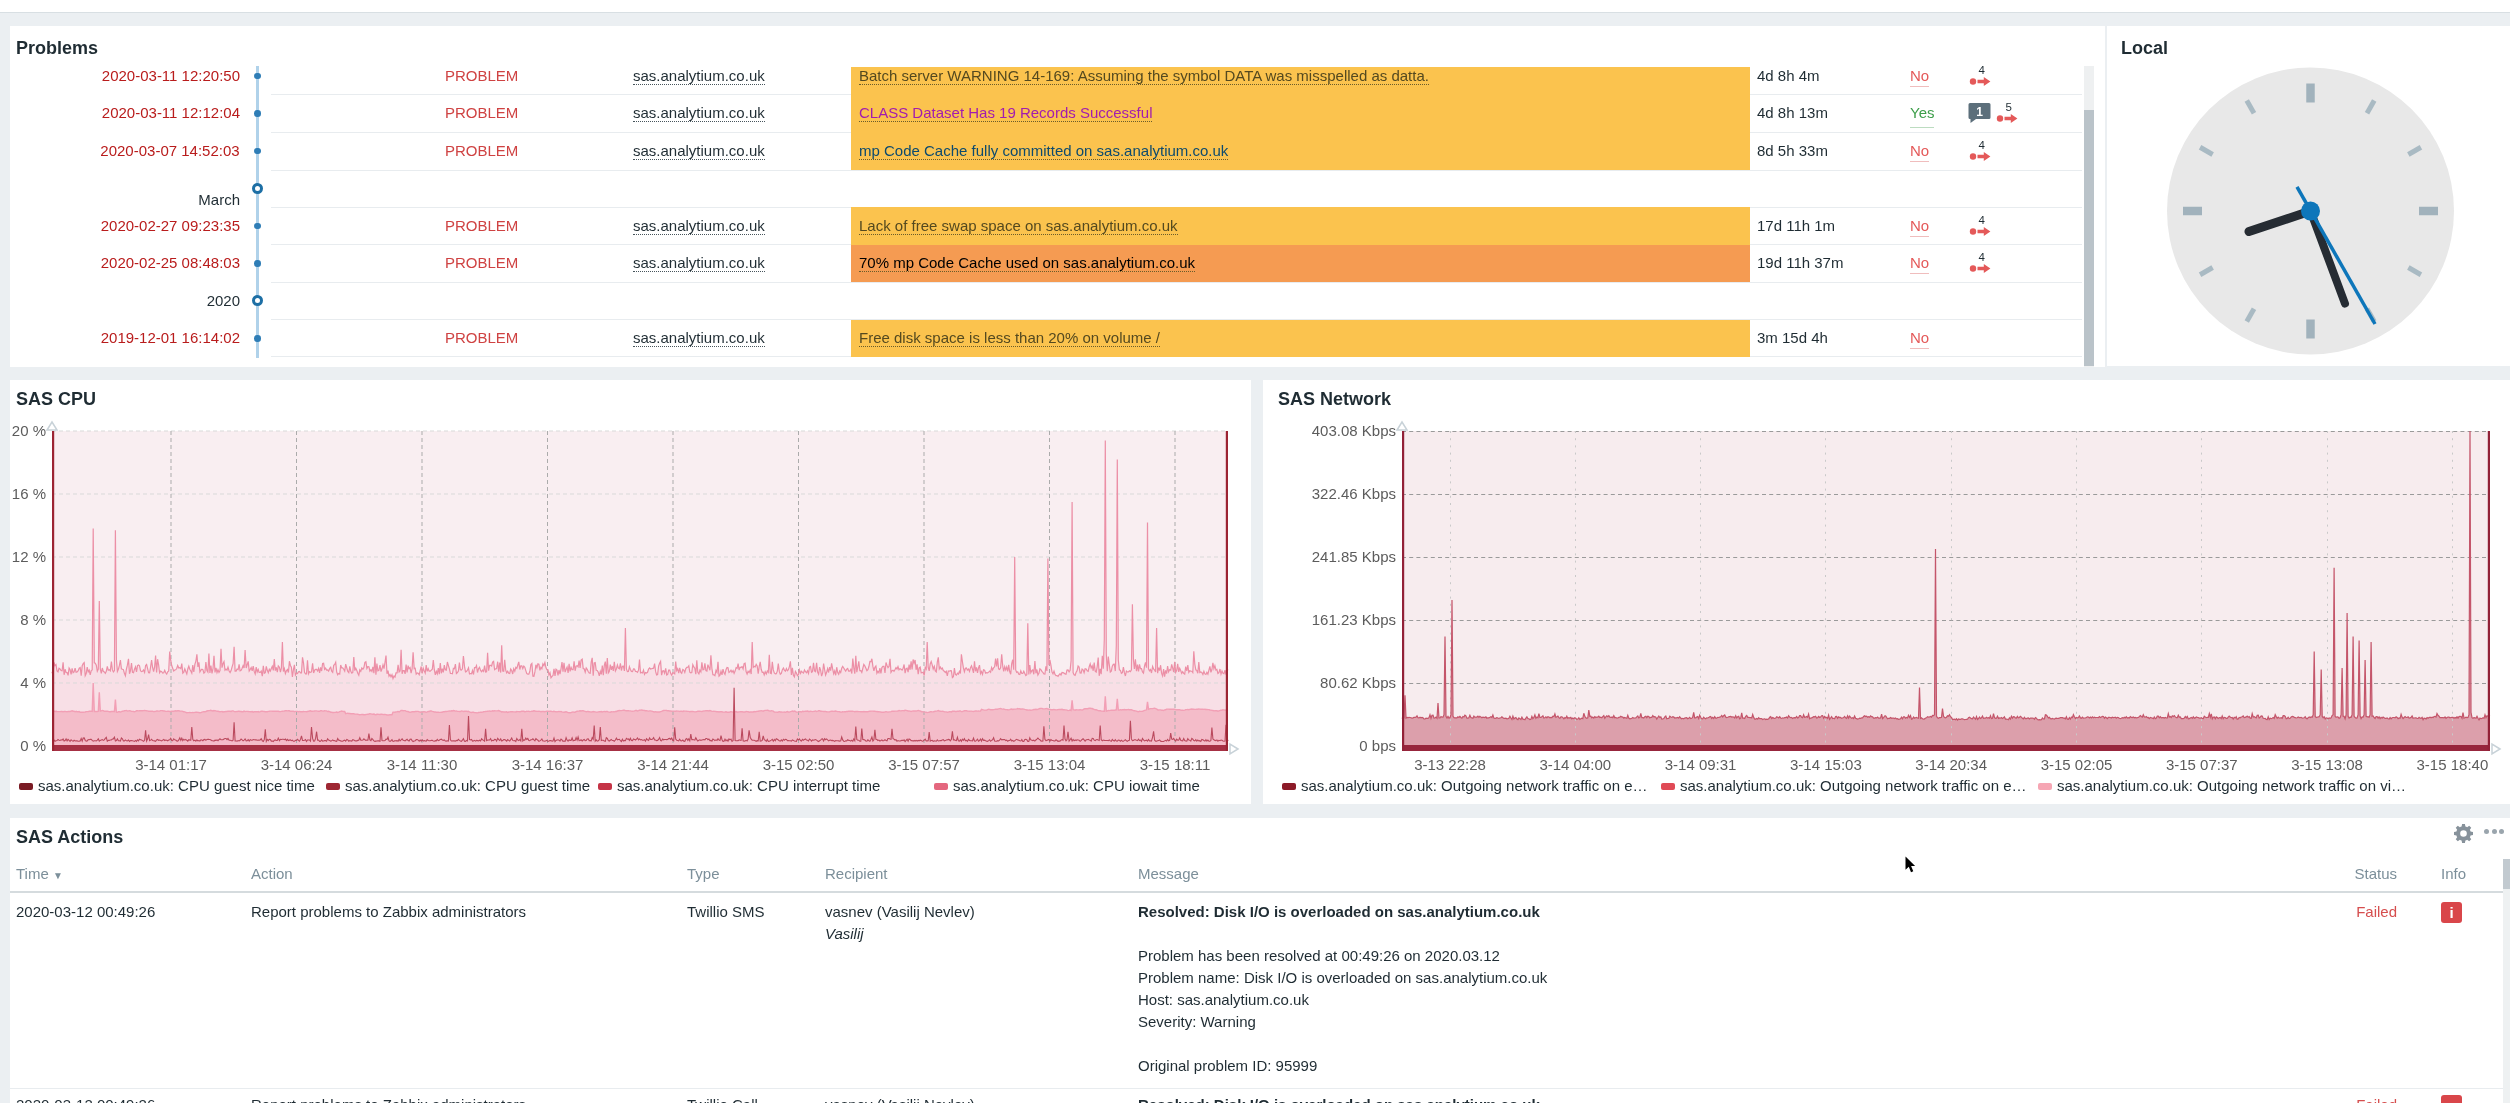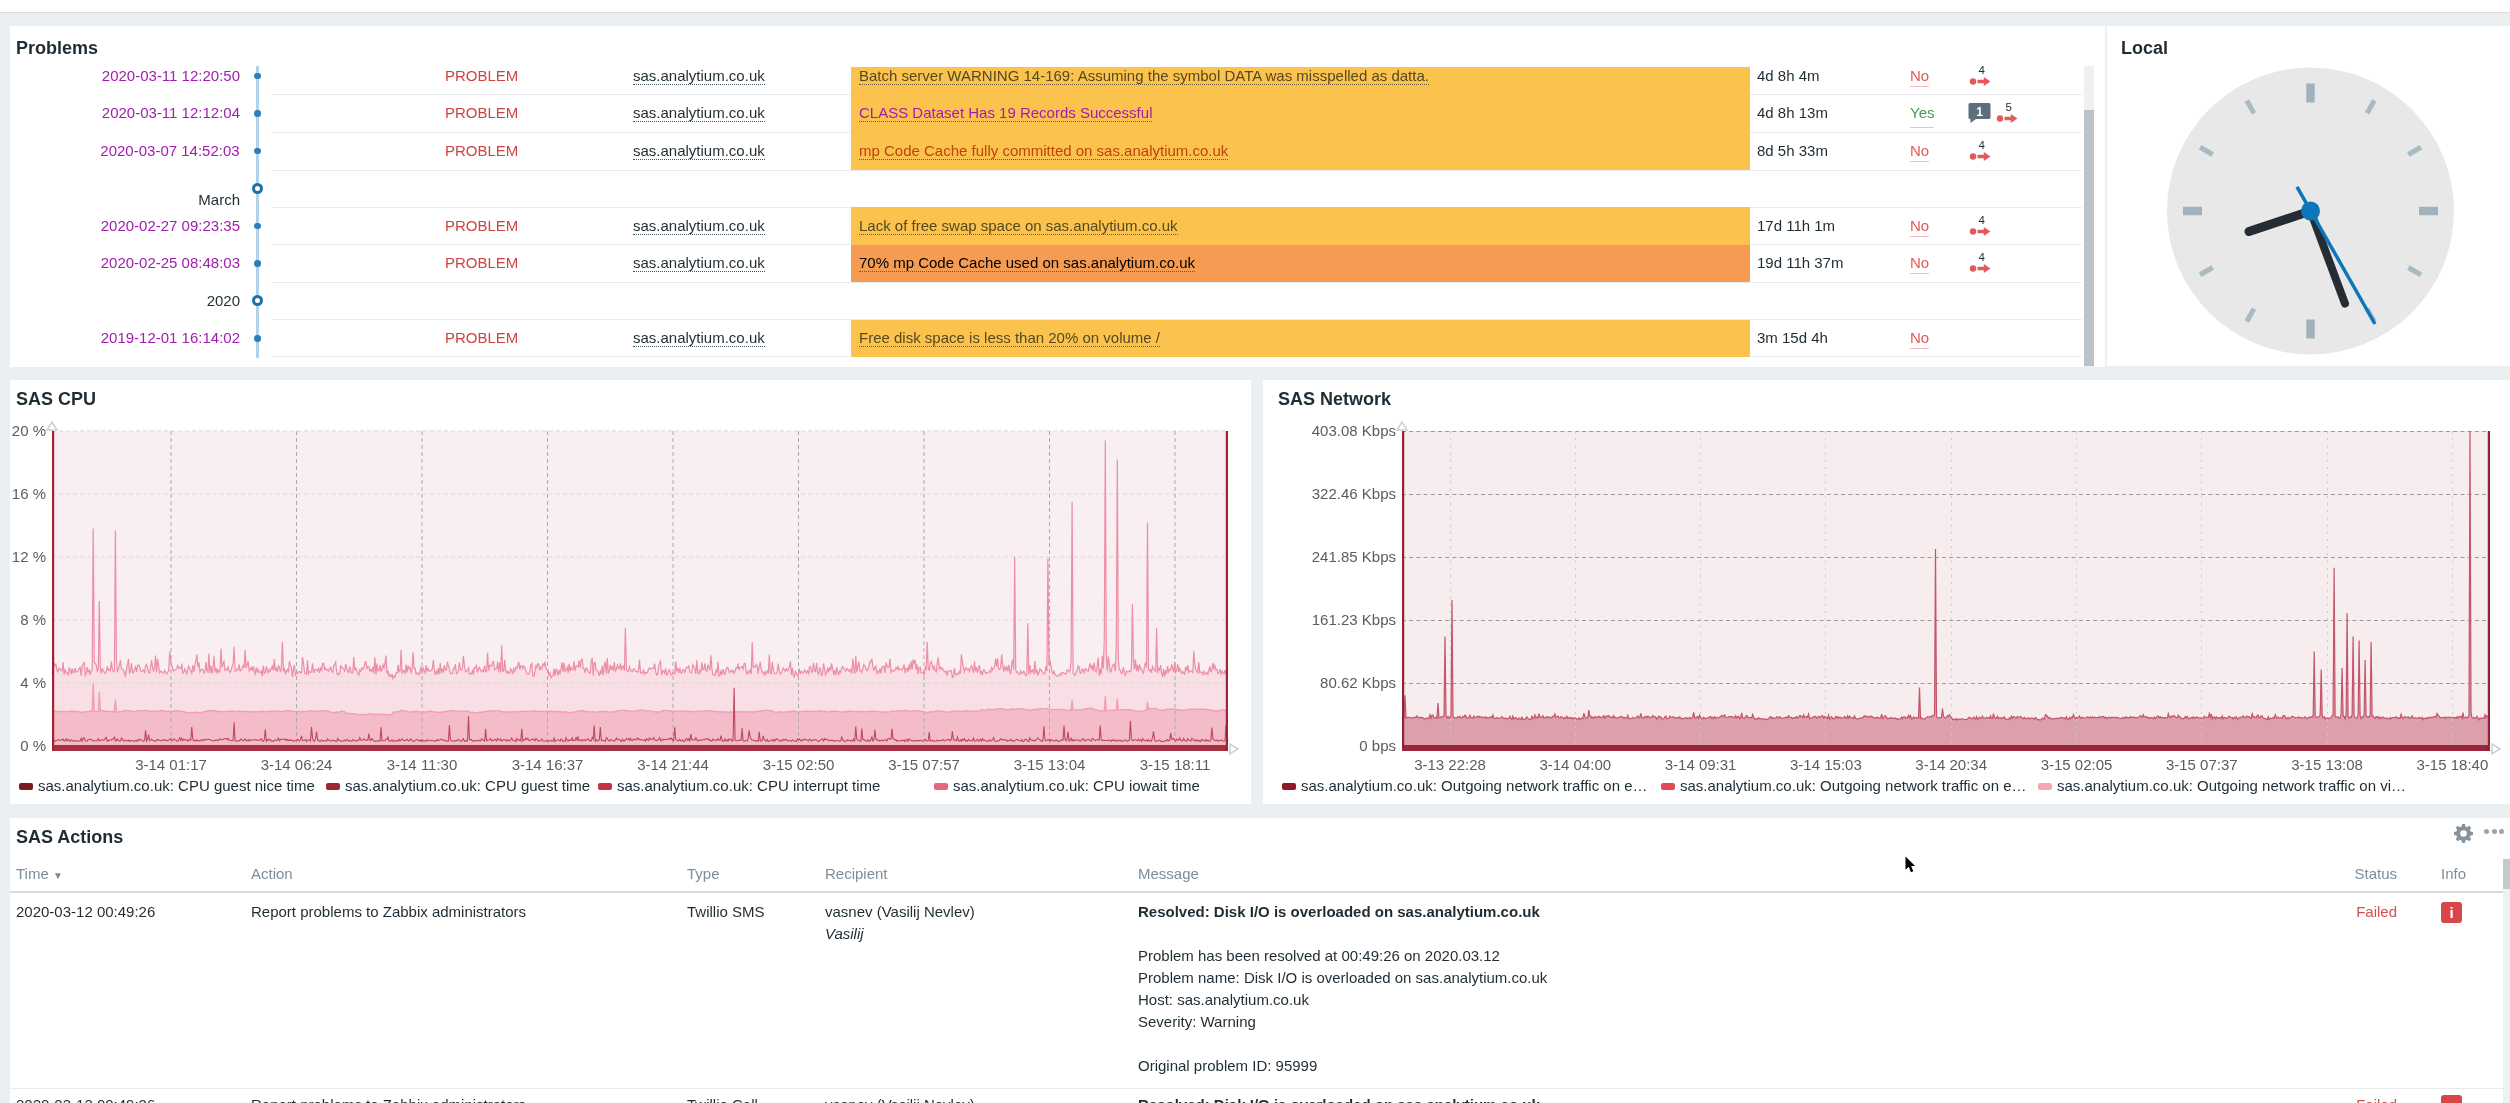--- a/index.html
+++ b/index.html
@@ -1,19 +1,19 @@
 <!DOCTYPE html>
 <html><head><meta charset="utf-8">
 <style>
 * { margin:0; padding:0; box-sizing:border-box; }
 html,body { width:2510px; height:1103px; background:#ebeff2; font-family:"Liberation Sans",sans-serif; font-size:15px; color:#1f2c33; overflow:hidden; }
 .abs { position:absolute; }
 .card { position:absolute; background:#fff; }
 .wtitle { position:absolute; font-size:18px; font-weight:bold; color:#1f2c33; }
-.blue { color:#a21caf; }
+.blue { color:#b91c1c; }
 .hdr { color:#7c8f9a; }
 </style></head>
 <body>
 <div class="abs" style="left:0;top:0;width:2510px;height:13px;background:#fff;border-bottom:1px solid #d8dfe3"></div>
 
 <div class="card" style="left:10px;top:26px;width:2095px;height:341px"></div>
 <div class="wtitle" style="left:16px;top:38px">Problems</div>
 <div class="abs" style="left:271px;top:93.5px;width:1811px;height:1px;background:#e8ecef"></div>
 <div class="abs" style="left:271px;top:131.5px;width:1811px;height:1px;background:#e8ecef"></div>
 <div class="abs" style="left:271px;top:169.5px;width:1811px;height:1px;background:#e8ecef"></div>
@@ -58,21 +58,21 @@
   </svg>
 <svg class="abs" style="left:1995px;top:101.25px" width="50" height="24" viewBox="0 0 50 24">
     <circle cx="5" cy="17.5" r="3.2" fill="#e45959"></circle>
     <path d="M9.5 15.8h6.3v-2.9l6.6 4.6-6.6 4.6v-2.9H9.5z" fill="#e45959"></path>
     <text x="10.5" y="9.5" font-size="11.5" fill="#1f2c33">5</text>
   </svg>
 <div class="abs blue" style="left:100px;top:141.75px;width:140px;text-align:center">2020-03-07 14:52:03</div>
 <div class="abs" style="left:445px;top:141.75px;width:73px;color:#cf4242">PROBLEM</div>
 <div class="abs" style="left:633px;top:141.75px;border-bottom:1px dotted #47555c">sas.analytium.co.uk</div>
 <div class="abs" style="left:851px;top:132.0px;width:899px;height:37.5px;background:#fbc34e"></div>
-<div class="abs" style="left:859px;top:141.75px;max-width:880px;color:#c2410c;border-bottom:1px dotted #6a5c2a">mp Code Cache fully committed on sas.analytium.co.uk</div>
+<div class="abs" style="left:859px;top:141.75px;max-width:880px;color:#0c4a6e;border-bottom:1px dotted #6a5c2a">mp Code Cache fully committed on sas.analytium.co.uk</div>
 <div class="abs" style="left:1757px;top:141.75px">8d 5h 33m</div>
 <div class="abs" style="left:1910px;top:141.75px;color:#e45959;border-bottom:1px solid #f0bdbd;padding-bottom:2px">No</div>
 <svg class="abs" style="left:1968px;top:138.75px" width="50" height="24" viewBox="0 0 50 24">
     <circle cx="5" cy="17.5" r="3.2" fill="#e45959"></circle>
     <path d="M9.5 15.8h6.3v-2.9l6.6 4.6-6.6 4.6v-2.9H9.5z" fill="#e45959"></path>
     <text x="10.5" y="9.5" font-size="11.5" fill="#1f2c33">4</text>
   </svg>
 <div class="abs blue" style="left:100px;top:216.75px;width:140px;text-align:right">2020-02-27 09:23:35</div>
 <div class="abs" style="left:445px;top:216.75px;width:73px;color:#cf4242">PROBLEM</div>
 <div class="abs" style="left:633px;top:216.75px;border-bottom:1px dotted #47555c">sas.analytium.co.uk</div>

